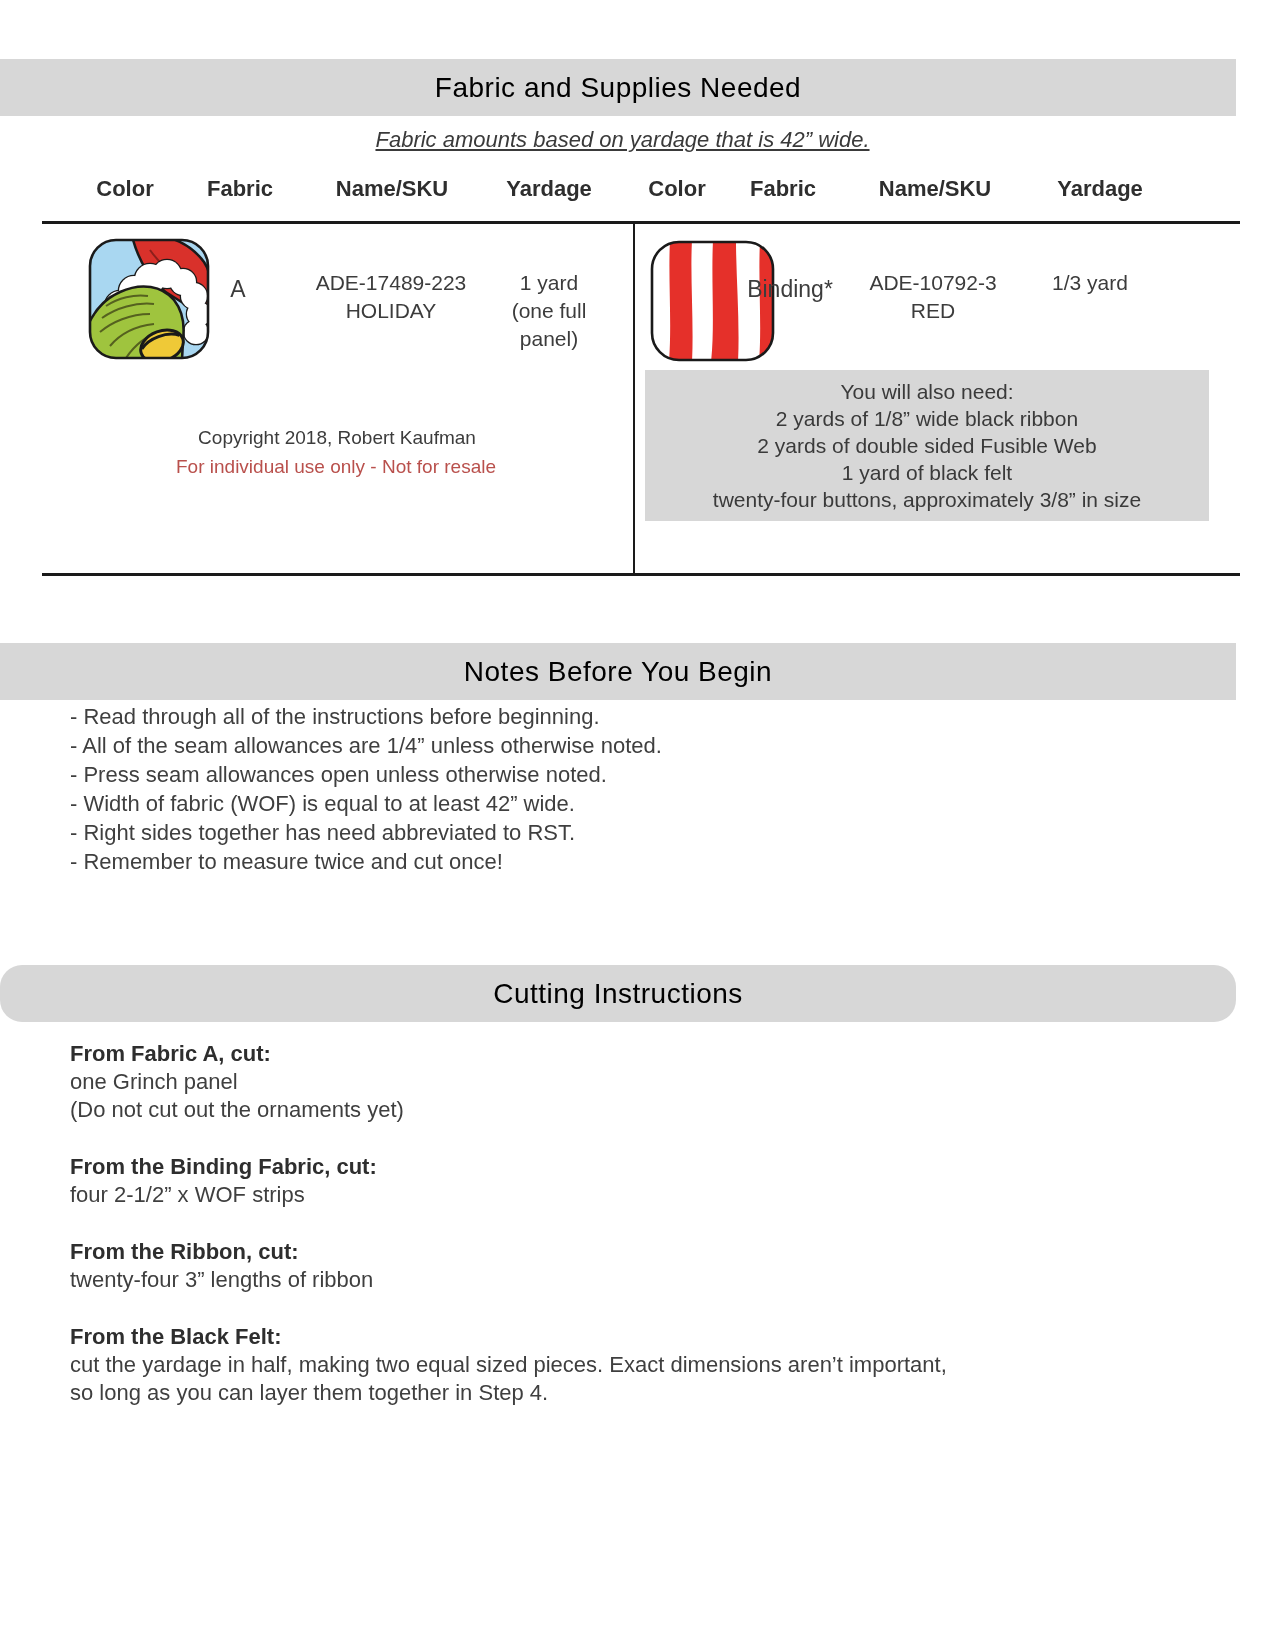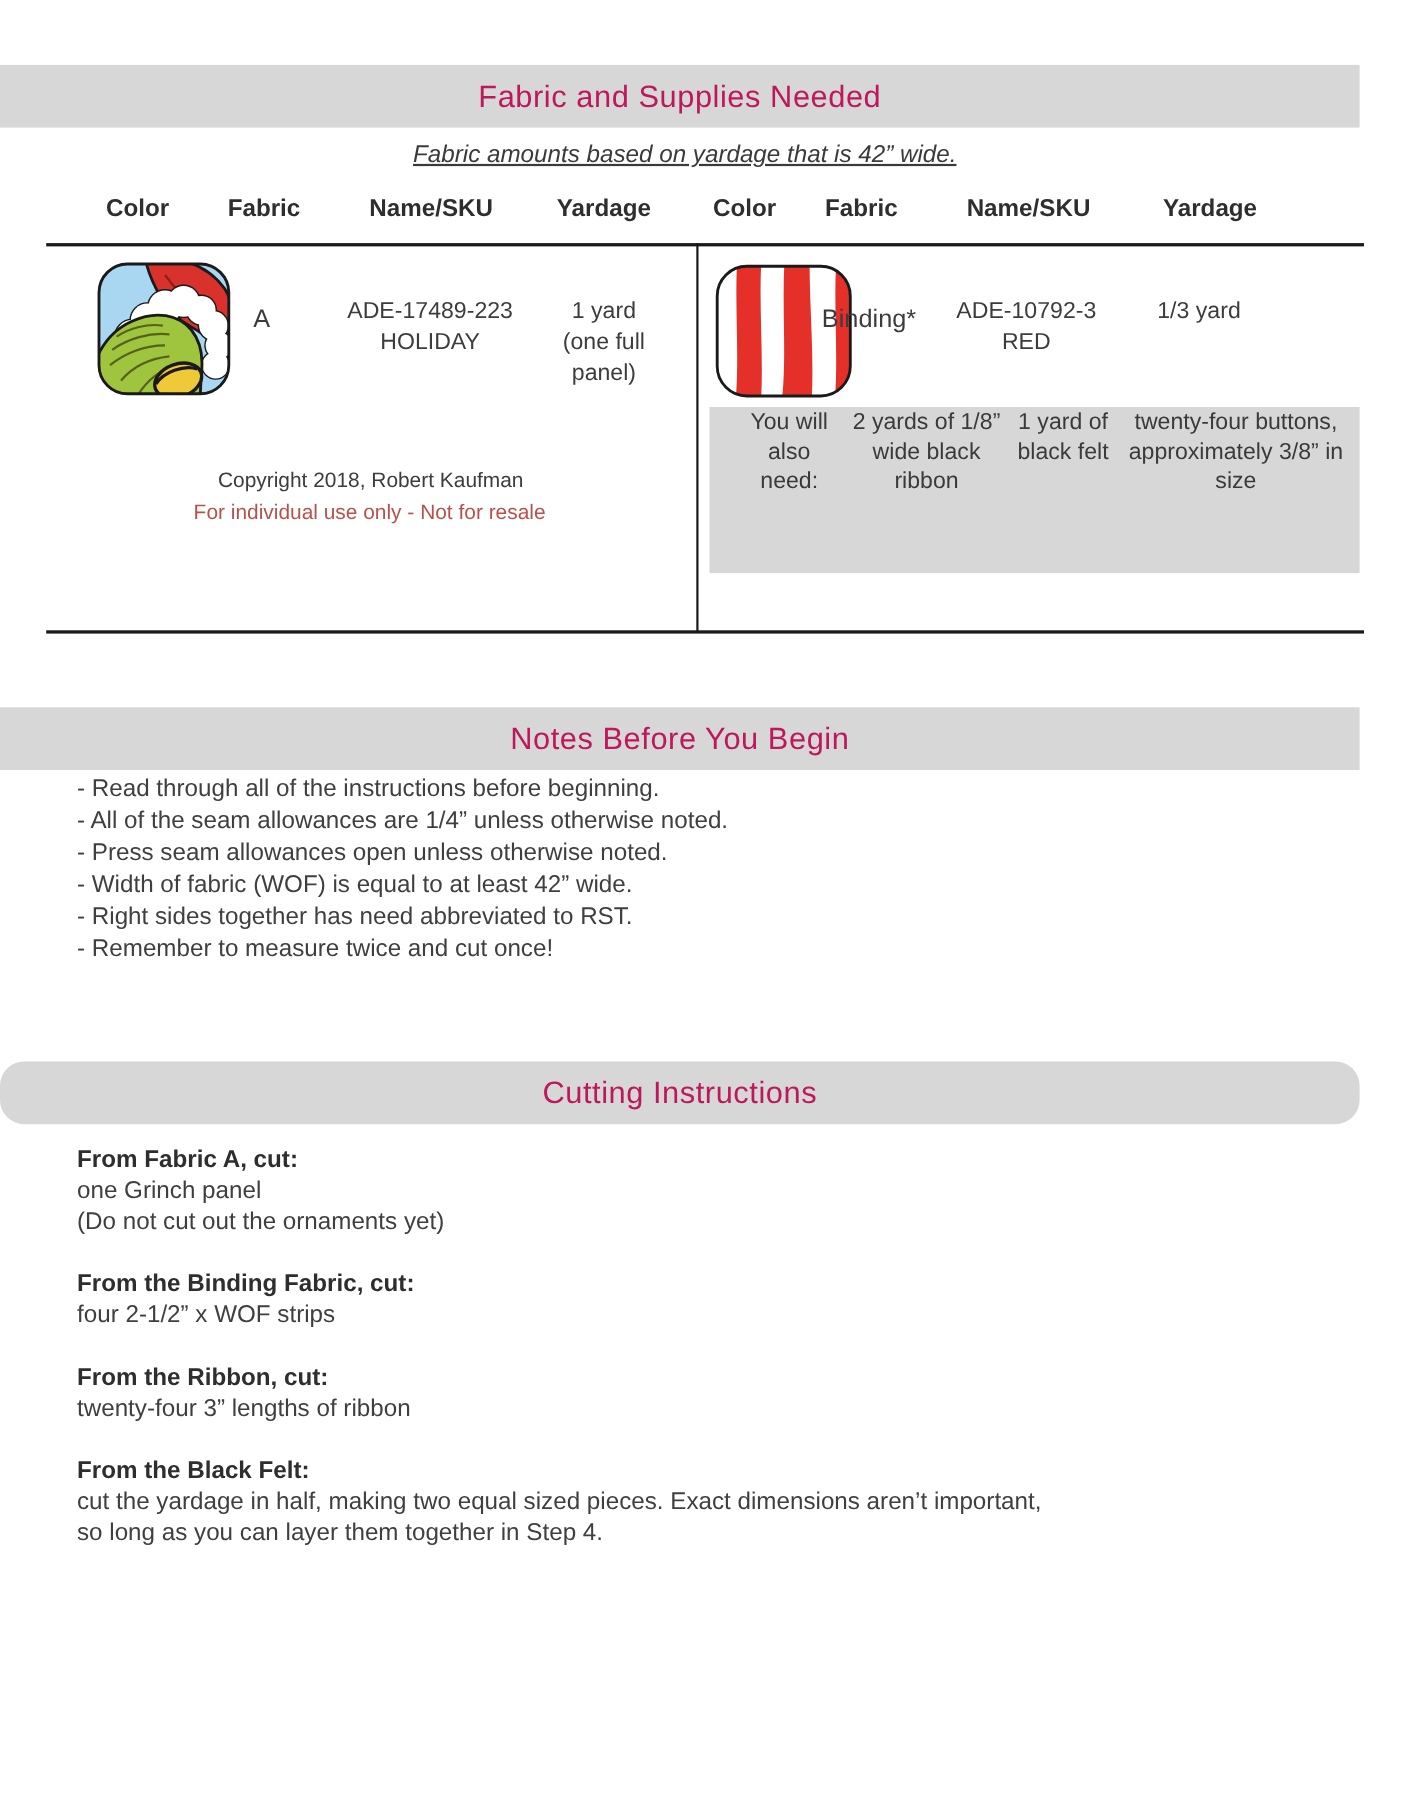--- a/index.html
+++ b/index.html
@@ -20,21 +20,21 @@
     width:1275px;height:1650px;
     background:#ffffff;
     font-family:"Liberation Sans", sans-serif;
     color:var(--body-text,#3f3f3f);
     overflow:hidden;
   }
   .bar{
     position:absolute;left:0;width:1236px;height:57px;
     background:var(--section-bar-bg,#d7d7d7);
     display:flex;align-items:center;justify-content:center;
-    font-size:28px;letter-spacing:0.5px;color:#be185d;
+    font-size:28px;letter-spacing:0.5px;color:#000000;
   }
   .bar-supplies{top:59px;}
   .bar-notes{top:643px;}
   .bar-cutting{top:965px;border-radius:22px;}
   .subtitle{
     position:absolute;top:127px;left:0;width:1245px;
     text-align:center;font-style:italic;font-size:22px;color:#3a3a3a;text-decoration:underline;
   }
   .colhead{
     position:absolute;top:176px;transform:translateX(-50%);
@@ -49,22 +49,22 @@
   .fabric-label{font-size:23px;}
   .swatch{position:absolute;}
   .copyright{
     position:absolute;transform:translateX(-50%);
     font-size:19px;white-space:nowrap;color:#3c3c3c;
   }
   .copyright.warn{color:var(--resale-warning-text,#b9504c);}
   .info-box{
     position:absolute;left:645px;top:370px;width:564px;height:151px;
     background:var(--info-box-bg,#d7d7d7);
-    display:flex;flex-direction:row;justify-content:center;
-    text-align:center;font-size:21px;line-height:27px;color:#3a3a3a;padding-left:27px;
+    display:flex;flex-direction:column;justify-content:center;
+    text-align:center;font-size:21px;line-height:27px;color:#3a3a3a;
   }
   .notes-list{position:absolute;left:70px;top:702px;}
   .note-line{font-size:22px;line-height:29px;white-space:nowrap;}
   .cutting-list{position:absolute;left:70px;top:1040px;width:1140px;}
   .cut-group{margin-bottom:29px;}
   .cut-heading{font-weight:bold;font-size:22px;line-height:28px;color:#2e2e2e;}
   .cut-line{font-size:22px;line-height:28px;}
   .page-label{
     position:absolute;top:1672px;right:78px;font-size:20px;color:#c2410c;
   }
@@ -167,20 +167,21 @@
   </svg>
 
   <div class="cell fabric-label" style="left:790px;top:276px">Binding*</div>
   <div class="cell" style="left:933px;top:271px">ADE-10792-3</div>
   <div class="cell" style="left:933px;top:299px">RED</div>
   <div class="cell" style="left:1090px;top:271px">1/3 yard</div>
 
   <div class="info-box">
     <div>You will also need:</div>
     <div>2 yards of 1/8” wide black ribbon</div>
+    <div>2 yards of double sided Fusible Web</div>
     <div>1 yard of black felt</div>
     <div>twenty-four buttons, approximately 3/8” in size</div>
   </div>
 
   <div class="bar bar-notes">
     <span>Notes Before You Begin</span>
   </div>
 
   <div class="notes-list">
     <div class="note-line">- Read through all of the instructions before beginning.</div>

